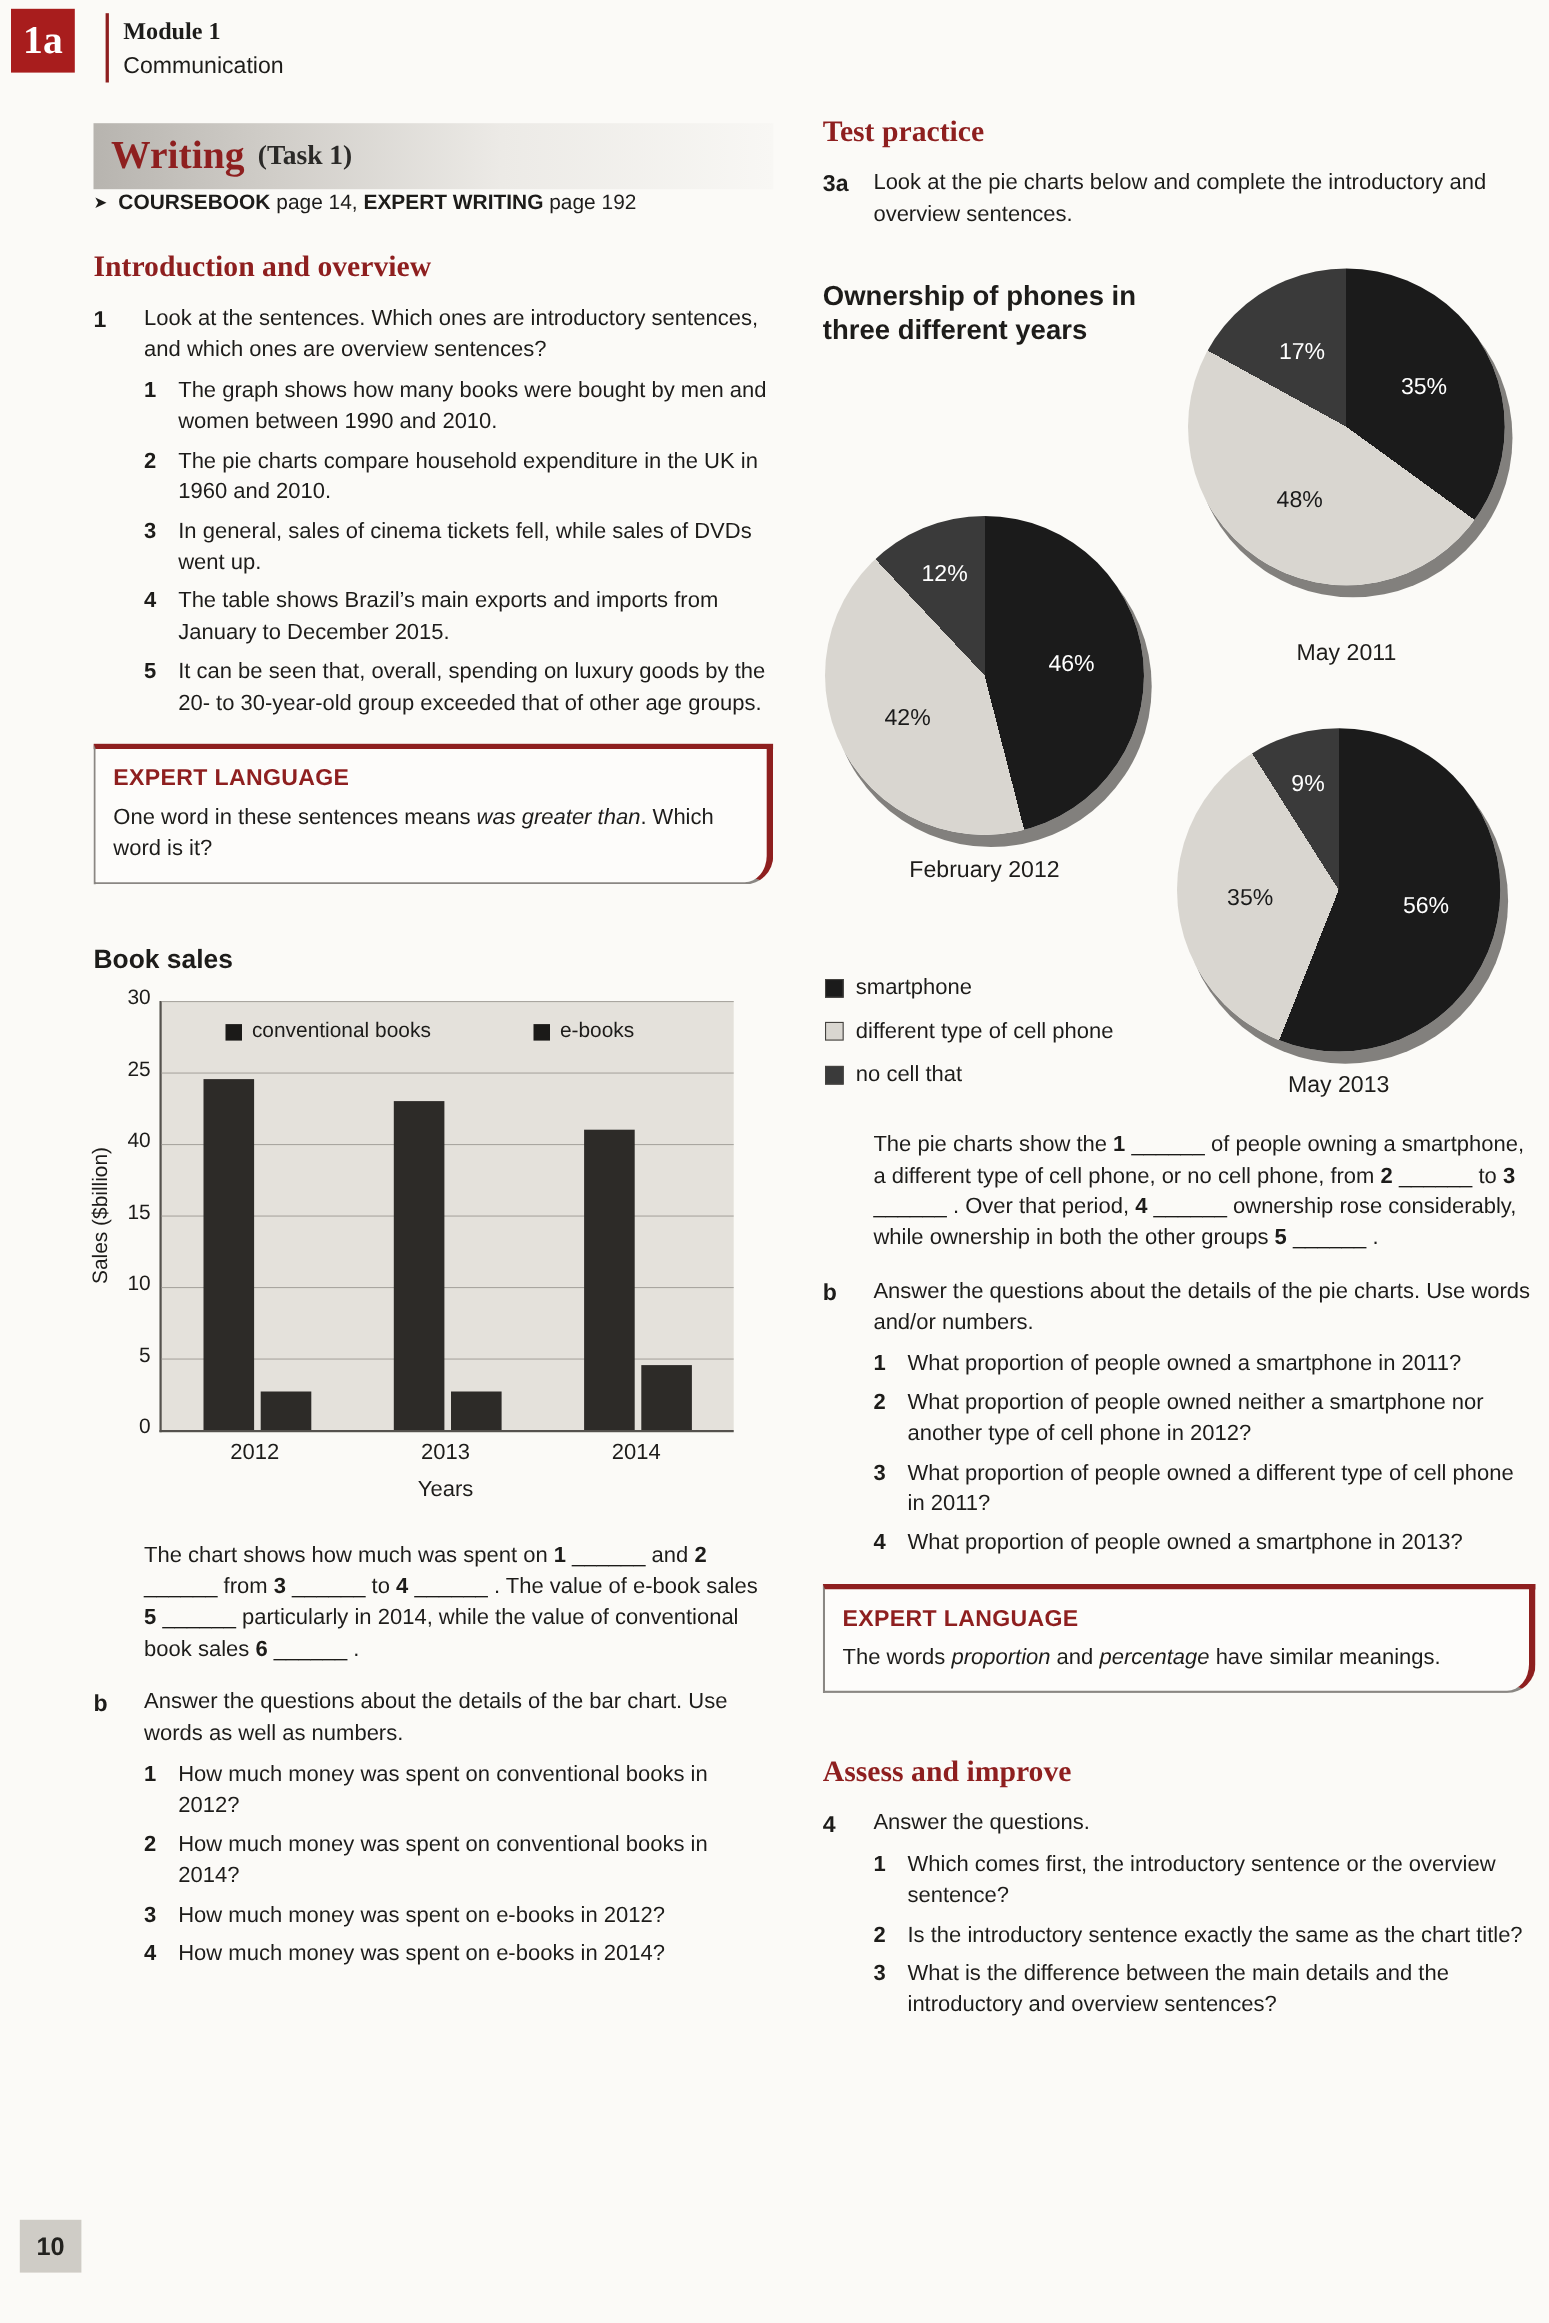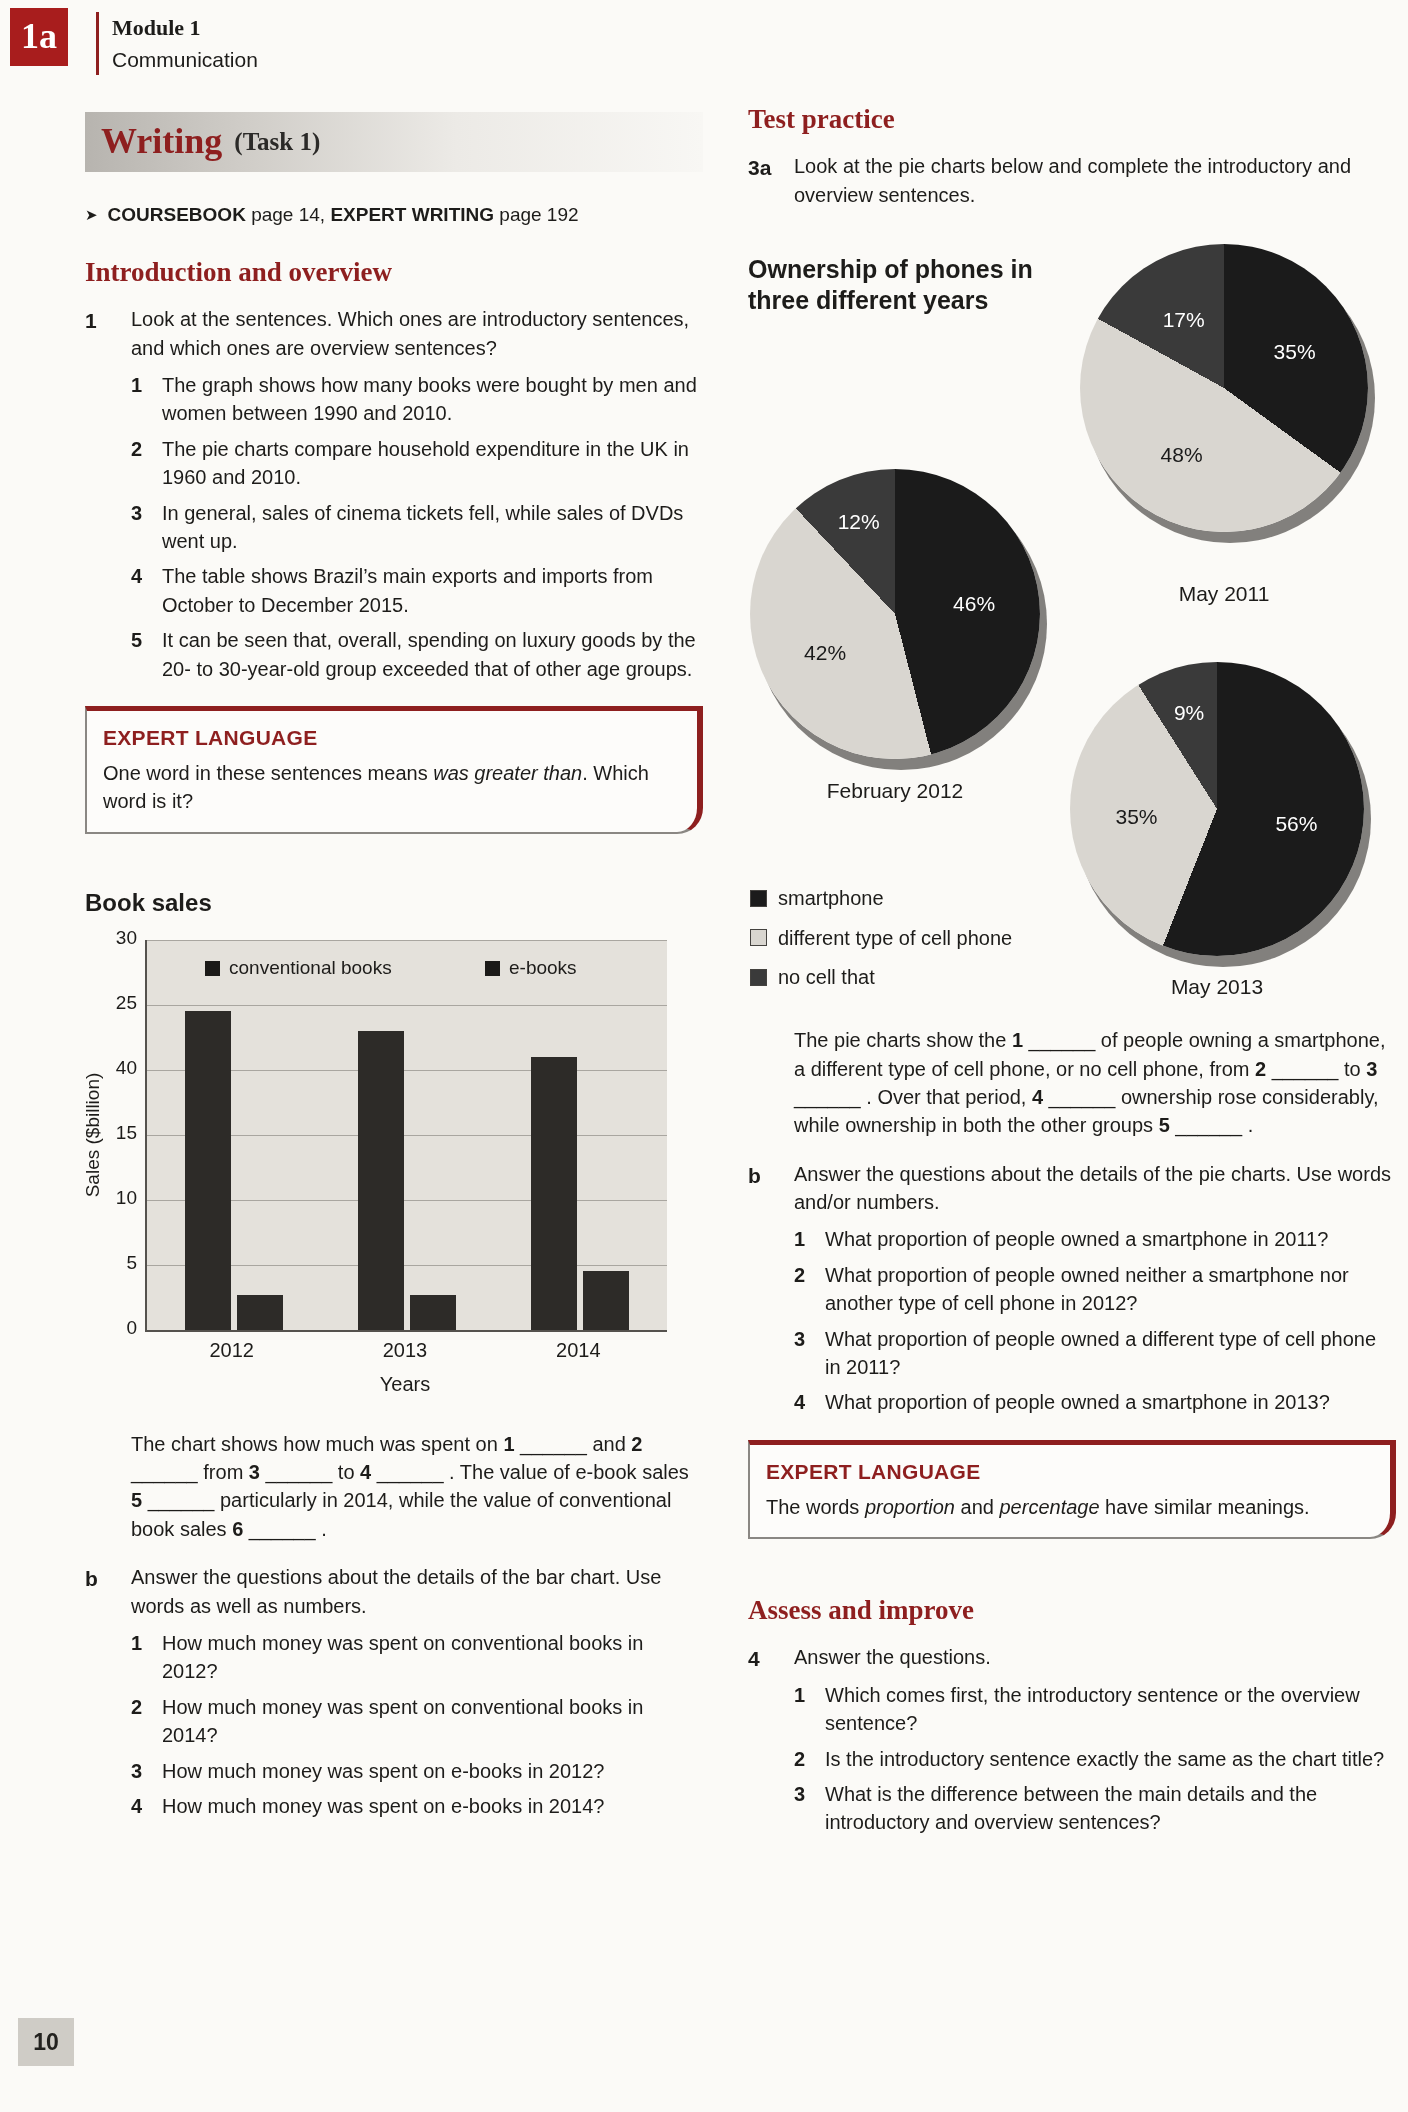--- a/index.html
+++ b/index.html
@@ -13,21 +13,21 @@
         display:flex;align-items:center;justify-content:center;}
   .module-head{position:absolute;left:96px;top:12px;border-left:3px solid #8e1f1f;padding-left:13px;}
   .module-title{font-family:"Liberation Serif",serif;font-weight:bold;font-size:22px;}
   .module-sub{font-size:21px;margin-top:2px;}
 
   
   .col-left{position:absolute;left:85px;top:112px;width:618px;}
   .col-right{position:absolute;left:748px;top:100px;width:648px;}
 
   
-  .writing-strip{height:60px;display:flex;align-items:center;padding-left:16px;margin-bottom:30px;
+  .writing-strip{height:60px;display:flex;align-items:center;padding-left:16px;
         background:linear-gradient(90deg,#b7b4af 0,#cfccc7 25%,#eceae6 60%,#f8f7f4 100%);}
   .writing-title{font-family:"Liberation Serif",serif;font-weight:bold;font-size:36px;color:#8e1f1f;}
   .writing-sub{font-family:"Liberation Serif",serif;font-weight:bold;font-size:25px;color:#2b2a28;margin-left:12px;}
 
   .coursebook{display:flex;align-items:baseline;gap:10px;font-size:19px;margin-bottom:24px;}
   .cb-arrow{font-size:15px;position:relative;top:-1px;}
 
   .sec-head{font-family:"Liberation Serif",serif;font-weight:bold;font-size:27px;color:#8e1f1f;margin:0 0 14px 0;}
 
   
@@ -122,21 +122,21 @@
             <div class="q">
               <span class="q-num">2</span>
               <span class="q-text">The pie charts compare household expenditure in the UK in 1960 and 2010.</span>
             </div>
             <div class="q">
               <span class="q-num">3</span>
               <span class="q-text">In general, sales of cinema tickets fell, while sales of DVDs went up.</span>
             </div>
             <div class="q">
               <span class="q-num">4</span>
-              <span class="q-text">The table shows Brazil’s main exports and imports from October to December 2015.</span>
+              <span class="q-text">The table shows Brazil’s main exports and imports from January to December 2015.</span>
             </div>
             <div class="q">
               <span class="q-num">5</span>
               <span class="q-text">It can be seen that, overall, spending on luxury goods by the 20- to 30-year-old group exceeded that of other age groups.</span>
             </div>
           </div>
       </div>
     </div>
 
     <div class="expert-box">

